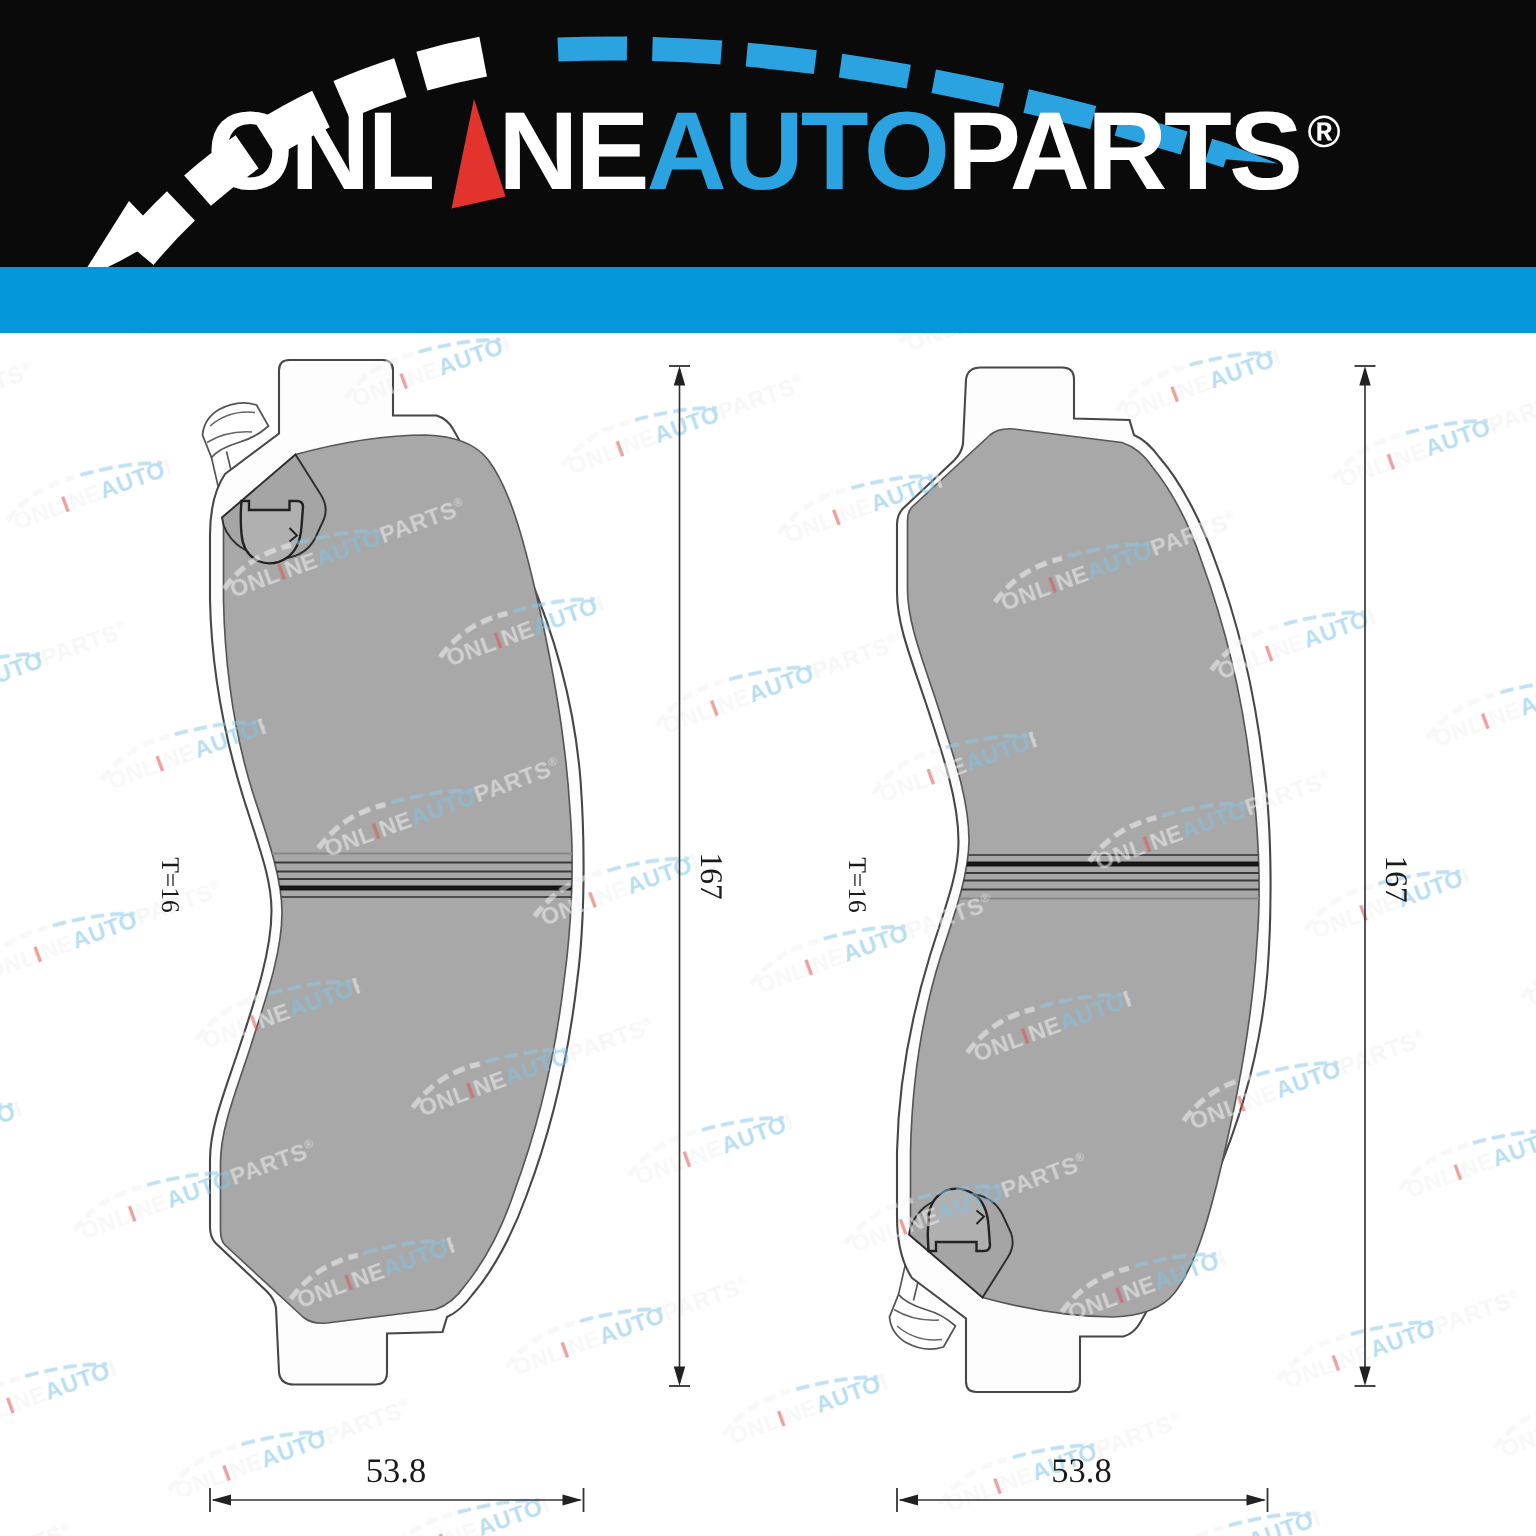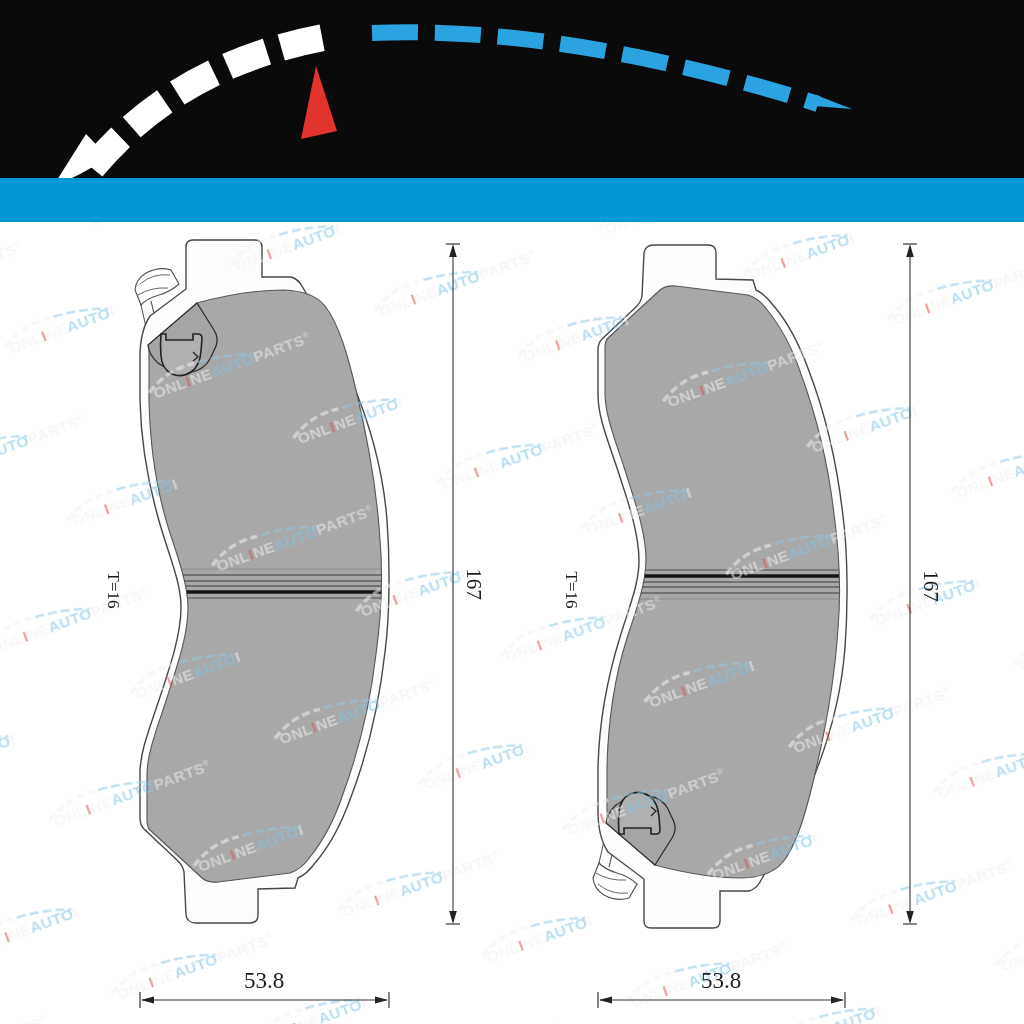--- a/index.html
+++ b/index.html
@@ -38,20 +38,23 @@
     <path d="M52 188 L86 134 L109 158 L80 174 Z" fill="#ffffff"></path>
 
     <path d="M92 168 Q 180 62 332 36" stroke="#ffffff" stroke-width="27" fill="none" stroke-dasharray="42 15"></path>
 
     <path d="M372 33 Q 565 25 818 104" stroke="#2aa3e0" stroke-width="16" fill="none" stroke-dasharray="46 17"></path>
 
     <path d="M816 95 L852 109 L814 106 Z" fill="#2aa3e0"></path>
 
     <path d="M316 66 L301 139 L337 131 Z" fill="#e2342c"></path>
   </svg>
+  <div class="logo-text">
+    <span>ONL</span><span class="needle-gap"></span><span>NE</span><span class="seg-auto">AUTO</span><span>PARTS</span><span class="reg">®</span>
+  </div>
 </div>
 
 <div class="divider-bar"></div>
 
 <svg class="diagram-svg" viewBox="0 222 1024 802" xmlns="http://www.w3.org/2000/svg">
   <defs>
 
     <path id="platePath" d="
       M 150 316 L 186 289 L 186 247 Q 186 240 193 240 L 255 240 Q 262 240 262 247
       L 262 277 L 291 277 Q 298 279 302 286

